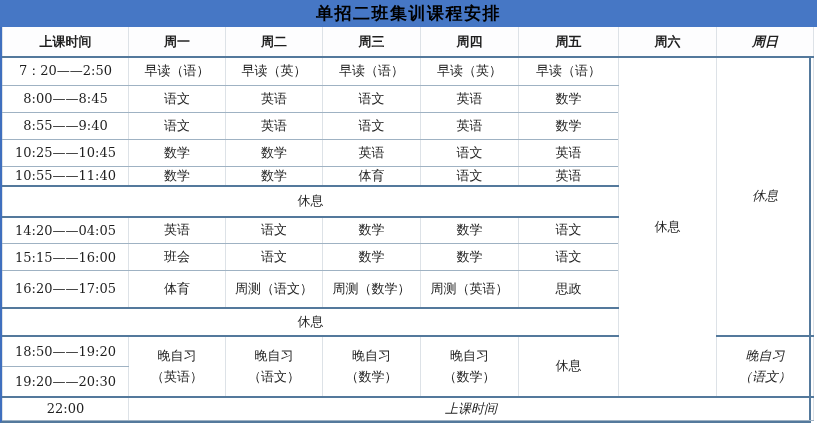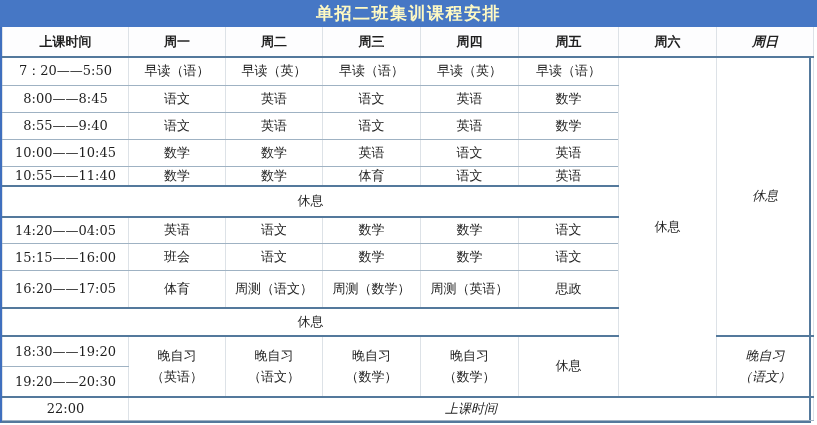--- a/index.html
+++ b/index.html
@@ -4,21 +4,21 @@
 <style>
   html,body { margin:0; padding:0; }
   body {
     width:817px; height:425px; background:#ffffff; overflow:hidden;
     font-family:"DejaVu Serif","Liberation Serif",serif;
     -webkit-font-smoothing:antialiased;
   }
   .titlebar {
     width:817px; height:27px; background:#4677c5;
     display:flex; align-items:center; justify-content:center;
-    color:#fef9c3; font-weight:bold; font-size:17px; letter-spacing:1.5px;
+    color:#000000; font-weight:bold; font-size:17px; letter-spacing:1.5px;
   }
   .tbl-wrap {
     width:811px; box-sizing:border-box;
     border-left:2px solid #3f6fbe;
     border-right:2px solid #54799c;
     border-bottom:2px solid #54799c;
   }
   table.sched {
     width:100%; border-collapse:collapse; table-layout:fixed;
   }
@@ -64,21 +64,21 @@
     <th>周一</th>
     <th>周二</th>
     <th>周三</th>
     <th>周四</th>
     <th>周五</th>
     <th>周六</th>
     <th class="last-col">周日</th>
   </tr>
 
   <tr style="height:28px">
-    <td class="first-col">7：20——5:50</td>
+    <td class="first-col">7：20——2:50</td>
     <td>早读（语）</td>
     <td>早读（英）</td>
     <td>早读（语）</td>
     <td>早读（英）</td>
     <td>早读（语）</td>
     <td rowspan="12" class="dark">休息</td>
     <td rowspan="10" class="last-col dark">休息</td>
   </tr>
 
   <tr style="height:27px">
@@ -93,21 +93,21 @@
   <tr style="height:27px">
     <td class="first-col">8:55——9:40</td>
     <td>语文</td>
     <td>英语</td>
     <td>语文</td>
     <td>英语</td>
     <td>数学</td>
   </tr>
 
   <tr style="height:27px">
-    <td class="first-col">10:00——10:45</td>
+    <td class="first-col">10:25——10:45</td>
     <td>数学</td>
     <td>数学</td>
     <td>英语</td>
     <td>语文</td>
     <td>英语</td>
   </tr>
 
   <tr style="height:16px">
     <td class="first-col dark">10:55——11:40</td>
     <td class="dark">数学</td>
@@ -146,21 +146,21 @@
     <td class="dark">周测（数学）</td>
     <td class="dark">周测（英语）</td>
     <td class="dark">思政</td>
   </tr>
 
   <tr style="height:28px">
     <td colspan="6" class="first-col dark">休息</td>
   </tr>
 
   <tr style="height:31px">
-    <td class="first-col">18:30——19:20</td>
+    <td class="first-col">18:50——19:20</td>
     <td rowspan="2" class="dark">
       <div class="ev-line">晚自习</div>
       <div class="ev-line">（英语）</div>
     </td>
     <td rowspan="2" class="dark">
       <div class="ev-line">晚自习</div>
       <div class="ev-line">（语文）</div>
     </td>
     <td rowspan="2" class="dark">
       <div class="ev-line">晚自习</div>

